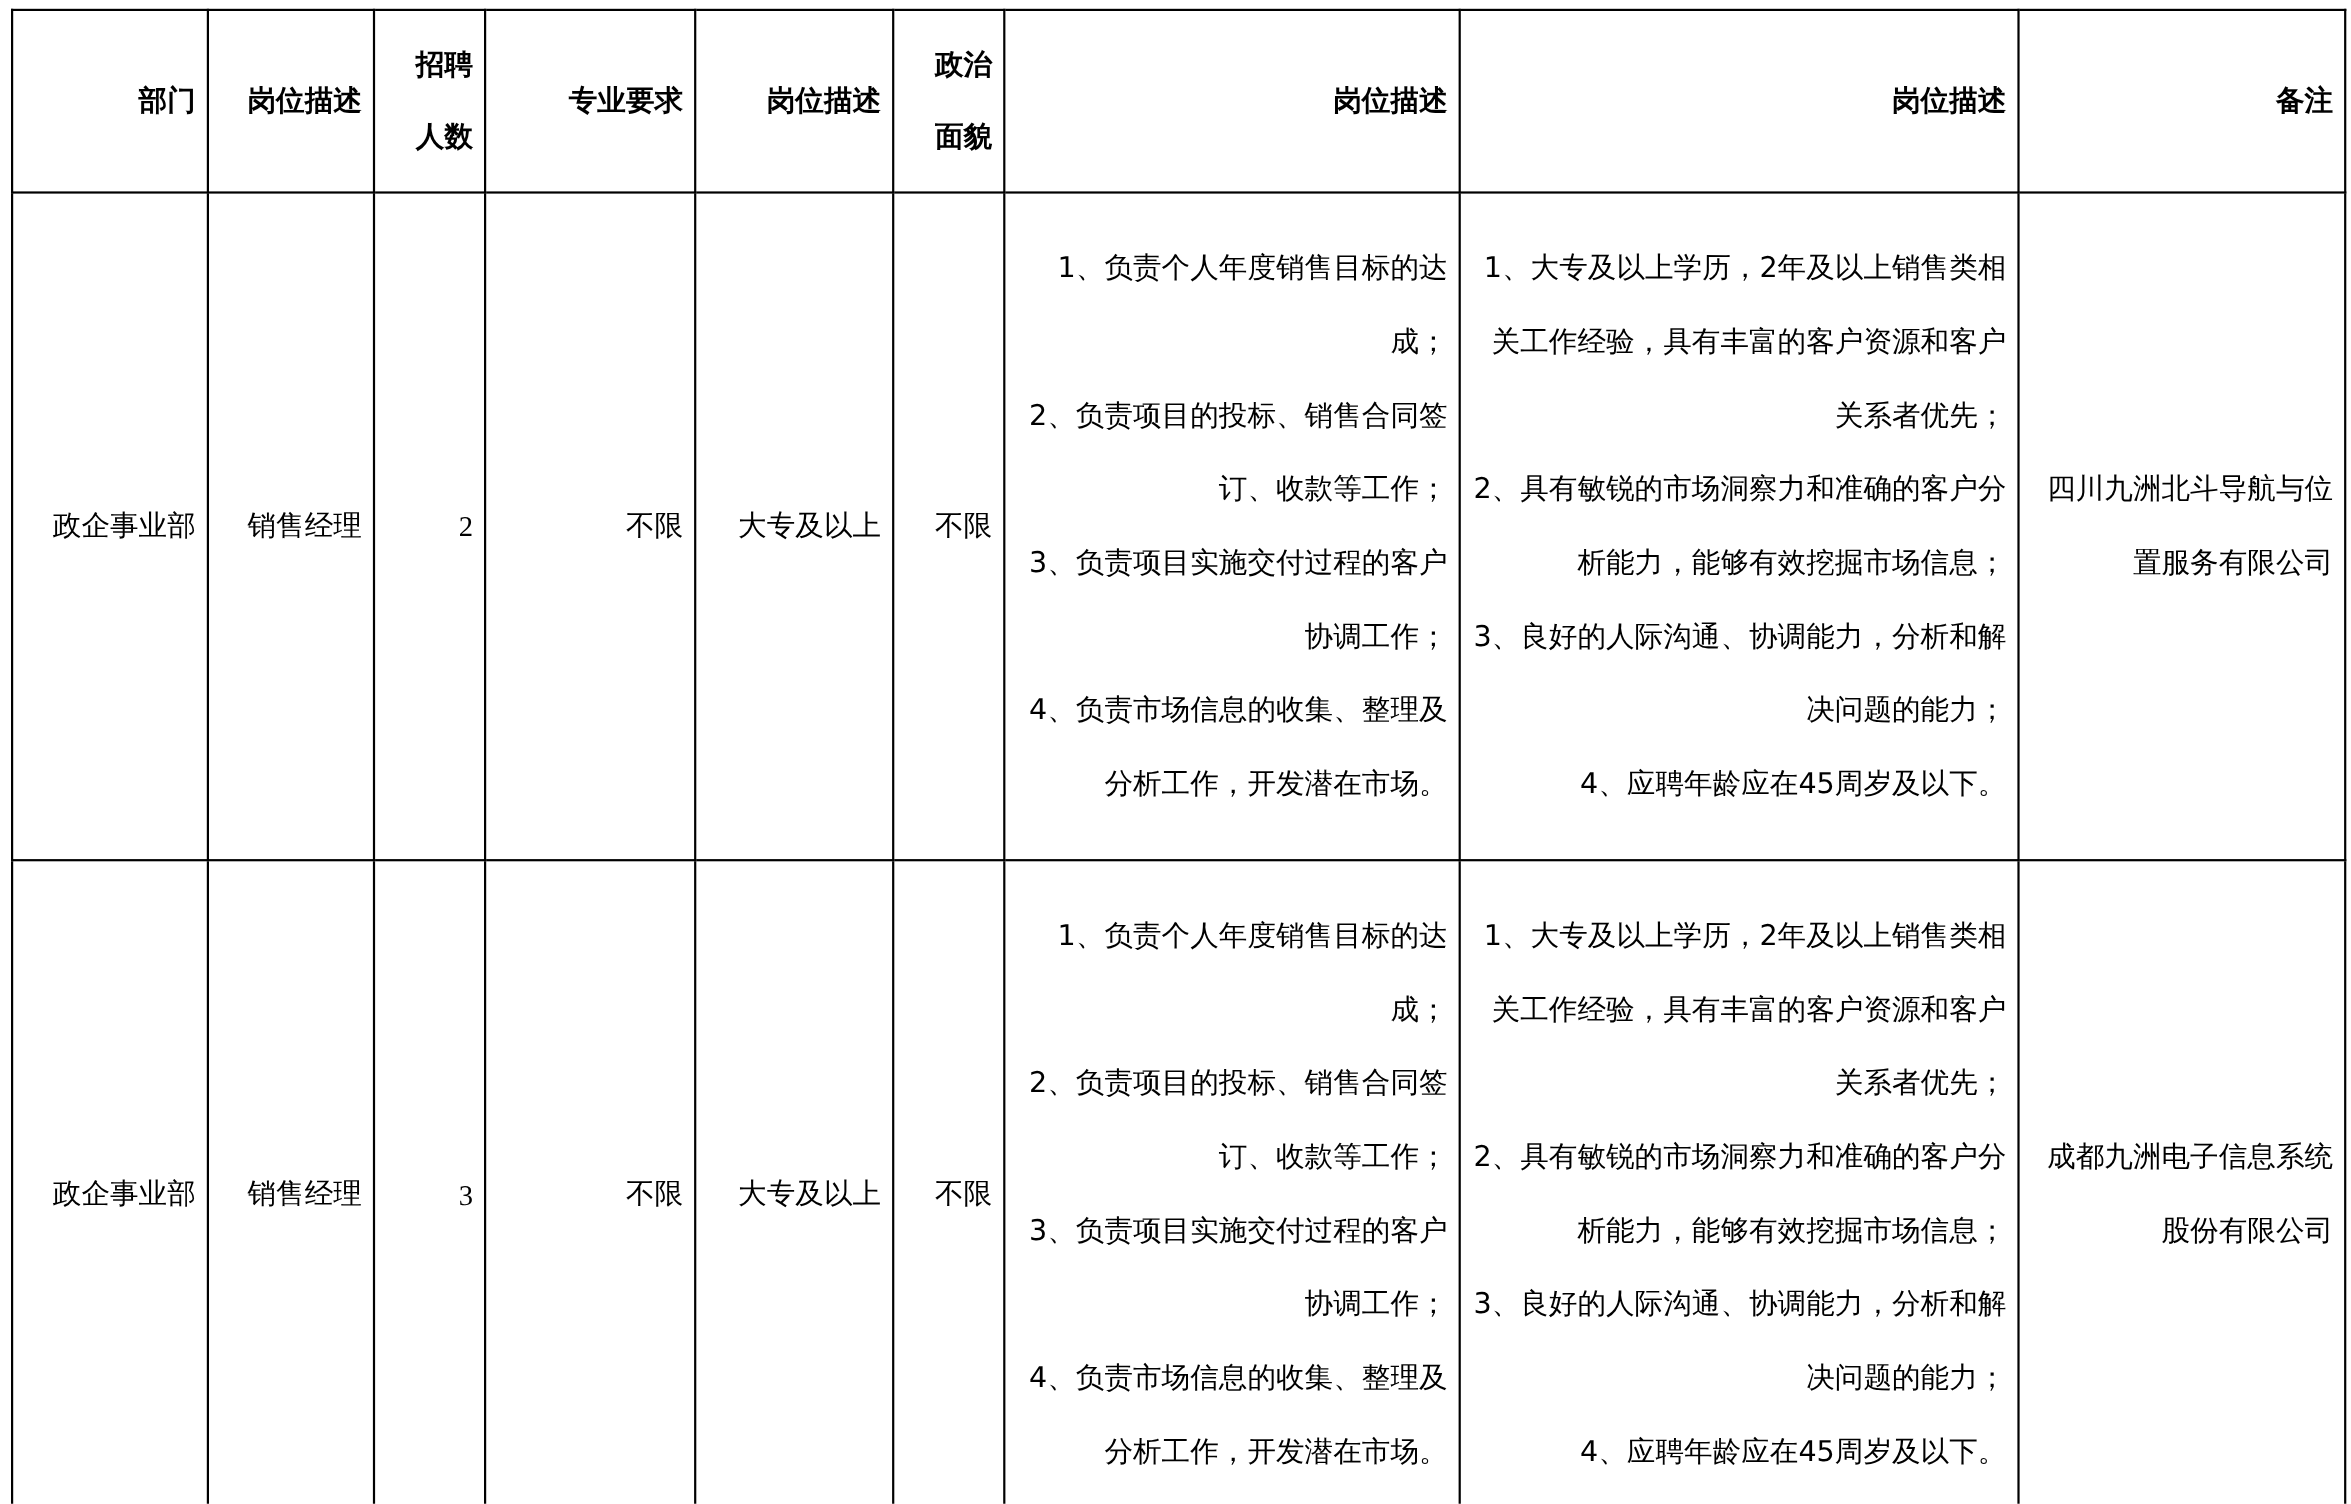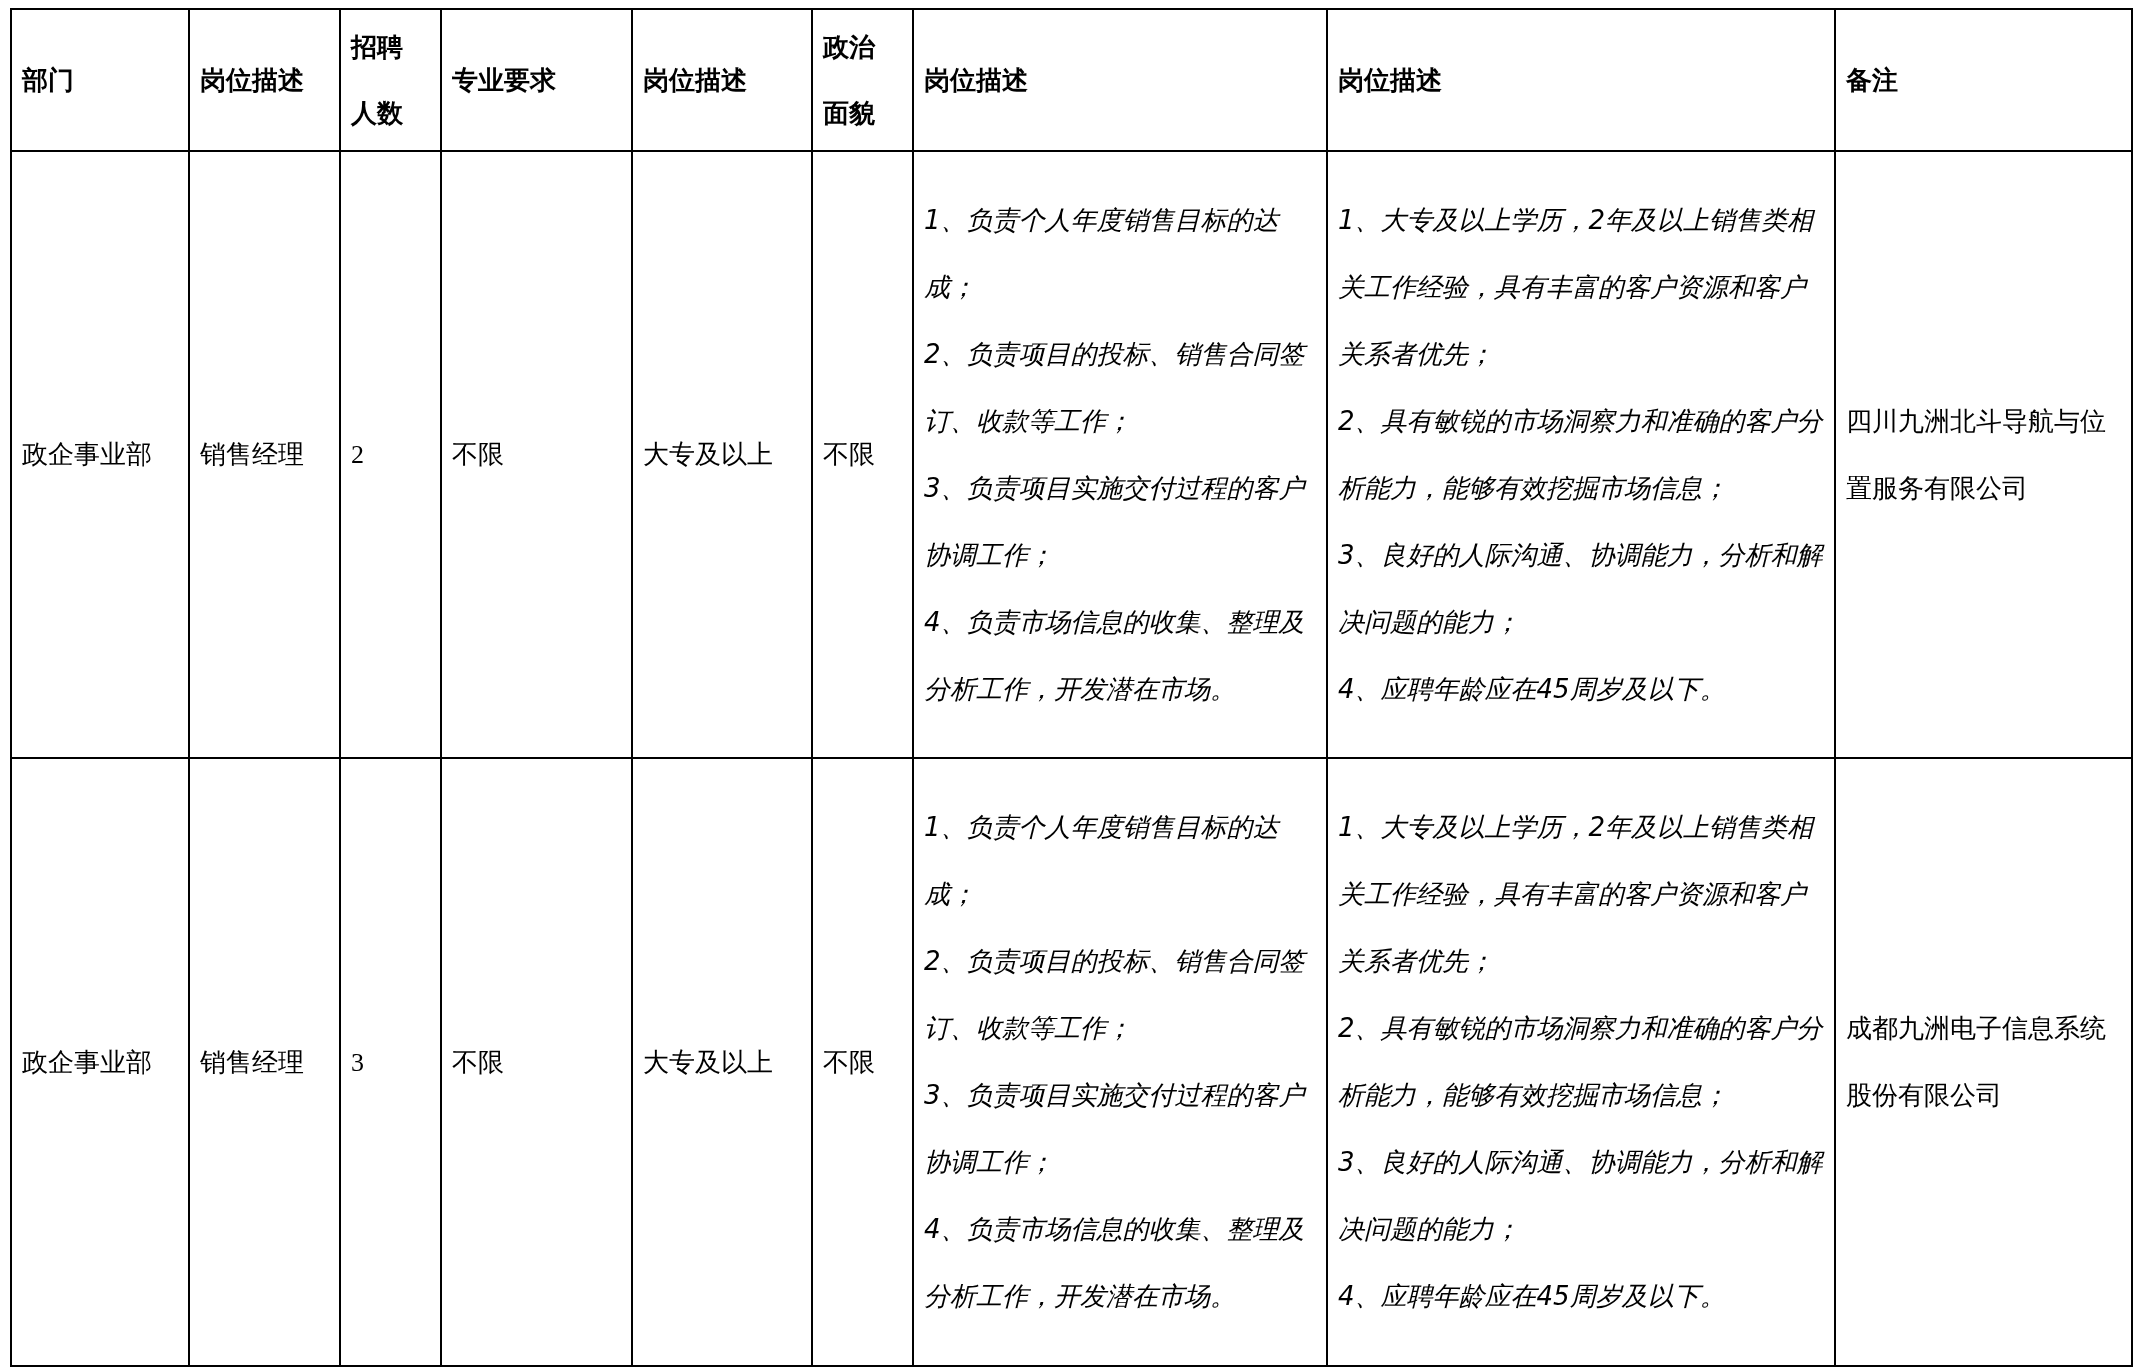--- a/index.html
+++ b/index.html
@@ -19,42 +19,42 @@
     position: absolute;
     left: 10px;
     top: 8px;
     border-collapse: collapse;
     table-layout: fixed;
     width: 2121px;
     height: 1350px;
   }
   .job-table th, .job-table td {
     border: 2.5px solid #000;
-    text-align: left;
+    text-align: right;
     vertical-align: middle;
-    padding: 4px 10px;
+    padding: 16px 10px;
     box-sizing: border-box;
     margin-top: 25px;
   }
   .job-table thead tr { height: 135px; }
   .job-table tbody tr.r1 { height: 607px; }
   .job-table tbody tr.r2 { height: 608px; }
   .job-table th {
     font-weight: bold;
     font-size: 26px;
     line-height: 66px;
   }
   .job-table td {
     font-size: 26px;
     line-height: 67px;
     font-weight: normal;
   }
   .job-table th .hline { display: block; }
   .num { font-family: "Liberation Serif", "DejaVu Serif", serif; font-size: 27px; }
-  .list-line { display: block; font-style: italic; }
+  .list-line { display: block; }
 </style>
 </head>
 <body>
 
 <table class="job-table">
   <colgroup>
     <col style="width:178px">
     <col style="width:151px">
     <col style="width:101px">
     <col style="width:191px">

